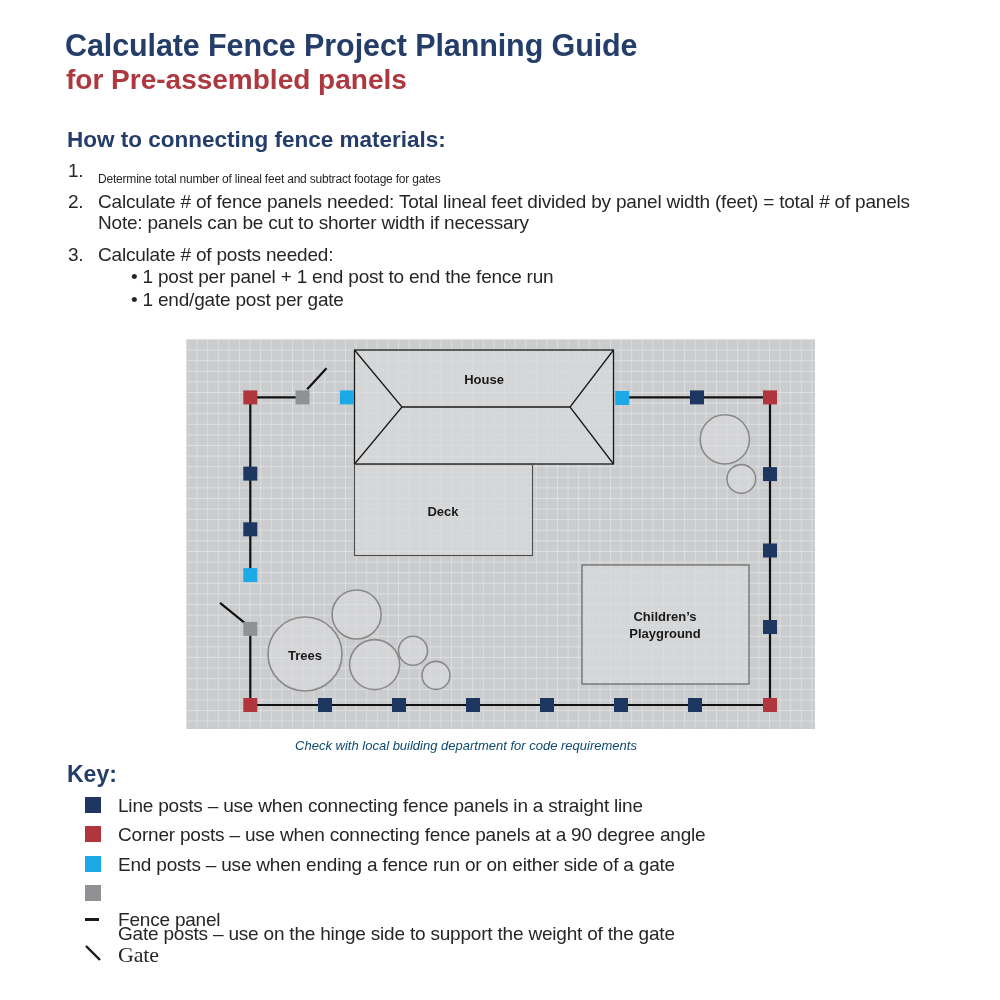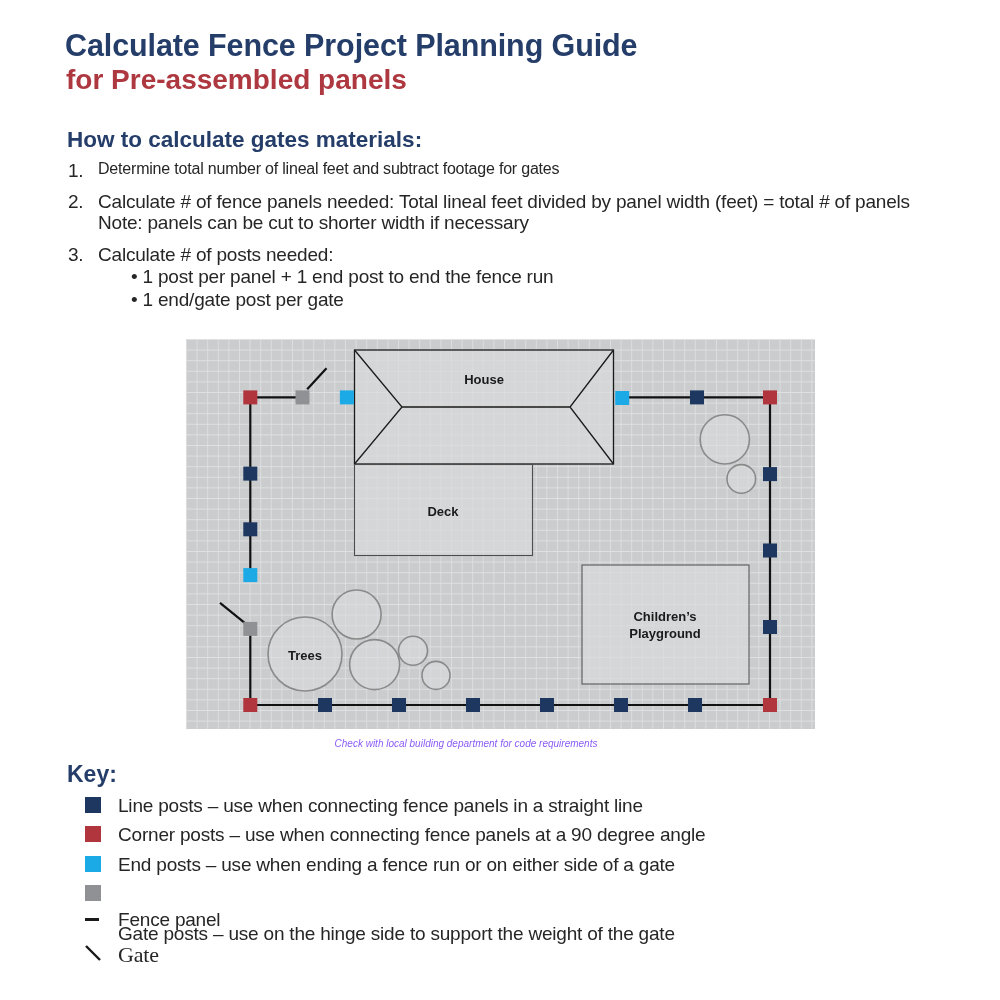--- a/index.html
+++ b/index.html
@@ -6,24 +6,24 @@
   body{position:relative;width:1000px;height:1000px;font-family:"Liberation Sans",sans-serif;}
   .abs{position:absolute;white-space:nowrap;}
 </style>
 </head>
 <body>
 
 <div class="abs" style="left:65px;top:28px;font-size:30.5px;font-weight:bold;color:#243d69;letter-spacing:-0.1px;">Calculate Fence Project Planning Guide</div>
 
 <div class="abs" style="left:66px;top:64px;font-size:28px;font-weight:bold;color:#ae3840;letter-spacing:0px;">for Pre-assembled panels</div>
 
-<div class="abs" style="left:67px;top:127px;font-size:22.5px;font-weight:bold;color:#243d69;letter-spacing:0px;">How to calculate gates materials:</div>
+<div class="abs" style="left:67px;top:127px;font-size:22.5px;font-weight:bold;color:#243d69;letter-spacing:0px;">How to connecting fence materials:</div>
 
 <div class="abs" style="left:68px;top:160px;font-size:19px;letter-spacing:-0.2px;color:#262626;">1.</div>
-<div class="abs" style="left:98px;top:160px;font-size:16px;letter-spacing:-0.2px;color:#262626;text-align:center;">Determine total number of lineal feet and subtract footage for gates</div>
+<div class="abs" style="left:98px;top:172px;font-size:12px;letter-spacing:-0.2px;color:#262626;text-align:center;">Determine total number of lineal feet and subtract footage for gates</div>
 
 <div class="abs" style="left:68px;top:191px;font-size:19px;letter-spacing:-0.2px;color:#262626;">2.</div>
 <div class="abs" style="left:98px;top:191px;font-size:19px;letter-spacing:-0.2px;color:#262626;">Calculate # of fence panels needed: Total lineal feet divided by panel width (feet) = total # of panels</div>
 <div class="abs" style="left:98px;top:212px;font-size:19px;letter-spacing:-0.2px;color:#262626;">Note: panels can be cut to shorter width if necessary</div>
 
 <div class="abs" style="left:68px;top:244px;font-size:19px;letter-spacing:-0.2px;color:#262626;">3.</div>
 <div class="abs" style="left:98px;top:244px;font-size:19px;letter-spacing:-0.2px;color:#262626;">Calculate # of posts needed:</div>
 
 <div class="abs" style="left:131px;top:266px;font-size:19px;letter-spacing:-0.2px;color:#262626;">•&nbsp;1 post per panel + 1 end post to end the fence run</div>
 
@@ -123,21 +123,21 @@
 
   <rect x="466" y="698" width="14" height="14" fill="#1d3760"></rect>
 
   <rect x="540" y="698" width="14" height="14" fill="#1d3760"></rect>
 
   <rect x="614" y="698" width="14" height="14" fill="#1d3760"></rect>
 
   <rect x="688" y="698" width="14" height="14" fill="#1d3760"></rect>
 </svg>
 
-<div class="abs" style="left:0;top:738px;width:932px;text-align:center;font-size:10px;font-style:italic;color:#8b5cf6;">Check with local building department for code requirements</div>
+<div class="abs" style="left:0;top:738px;width:932px;text-align:center;font-size:13px;font-style:italic;color:#0c4a6e;">Check with local building department for code requirements</div>
 
 <div class="abs" style="left:67px;top:761px;font-size:23px;font-weight:bold;color:#243d69;">Key:</div>
 
 <div class="abs" style="left:85px;top:797px;width:16px;height:16px;background:#1d3760;"></div>
 
 <div class="abs" style="left:118px;top:795px;font-size:19px;letter-spacing:-0.2px;color:#262626;">Line posts – use when connecting fence panels in a straight line</div>
 
 <div class="abs" style="left:85px;top:826px;width:16px;height:16px;background:#b0353c;"></div>
 
 <div class="abs" style="left:118px;top:824px;font-size:19px;letter-spacing:-0.2px;color:#262626;">Corner posts – use when connecting fence panels at a 90 degree angle</div>

